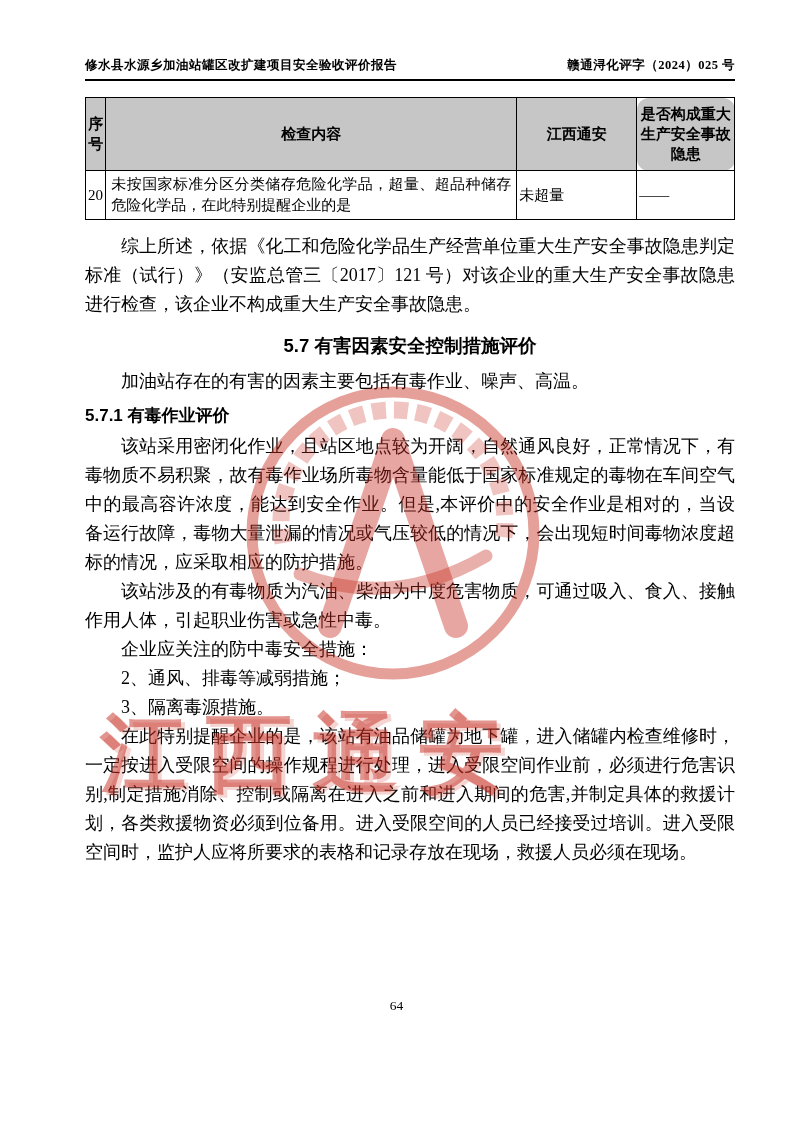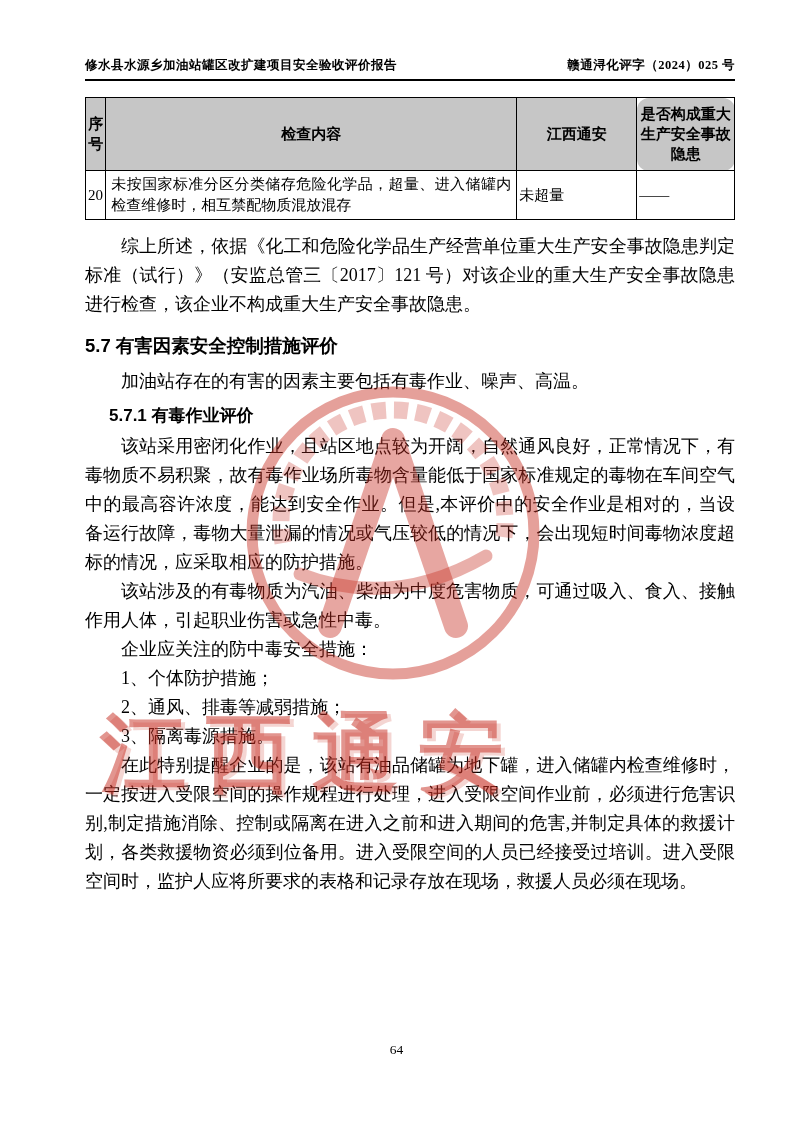--- a/index.html
+++ b/index.html
@@ -30,29 +30,29 @@
   .col-situation { width:118px; }
   .col-hazard { width:96px;border-radius:12px; }
   td.cell-content { text-align:justify; padding:3px 5px; line-height:21px; }
   td.cell-center { padding:3px 2px; line-height:21px; }
 
   
   .para { font-size:18px; line-height:29px; text-align:justify; text-indent:2em; }
   .para.bold { font-weight:normal; margin-top:12px; }
   .heading {
     font-family:"Liberation Sans","DejaVu Sans",sans-serif;
-    font-size:18.5px; font-weight:bold; margin-top:14px; margin-bottom:9px;
+    font-size:18.5px; font-weight:bold; margin-top:14px; margin-bottom:9px;text-align:center;
   }
   .subheading {
     font-family:"Liberation Sans","DejaVu Sans",sans-serif;
-    font-size:17px; font-weight:bold; margin-top:8px; margin-bottom:5px;margin-left:24px;
+    font-size:17px; font-weight:bold; margin-top:8px; margin-bottom:5px;
   }
 
   
-  .footer { position:absolute; left:0; top:1042px; width:793px; text-align:center; font-size:13.5px; }
+  .footer { position:absolute; left:0; top:998px; width:793px; text-align:center; font-size:13.5px; }
 
   
   .watermark { position:absolute; inset:0; pointer-events:none; z-index:5; }
   .wm-seal { position:absolute; left:238px; top:378px; }
   .wm-text {
     position:absolute; left:100px; top:696px; white-space:nowrap;
     font-family:"Liberation Serif","DejaVu Serif",serif; font-weight:bold;
     font-size:86px; letter-spacing:20px;
     color:rgba(198,44,32,0.50);
     text-shadow:4px 3px 0 rgba(198,44,32,0.20);
@@ -75,41 +75,40 @@
         <tr>
           <th class="col-no">序号</th>
           <th class="col-content">检查内容</th>
           <th class="col-situation">江西通安</th>
           <th class="col-hazard">是否构成重大生产安全事故隐患</th>
         </tr>
       </thead>
       <tbody>
         <tr>
           <td class="cell-center">20</td>
-          <td class="cell-content">未按国家标准分区分类储存危险化学品，超量、进入储罐内检查维修时，相互禁配物质混放混存</td>
+          <td class="cell-content">未按国家标准分区分类储存危险化学品，超量、超品种储存危险化学品，在此特别提醒企业的是</td>
           <td class="cell-center">未超量</td>
           <td class="cell-center">——</td>
         </tr>
       </tbody>
     </table>
 
     <p class="para bold">综上所述，依据《化工和危险化学品生产经营单位重大生产安全事故隐患判定标准（试行）》（安监总管三〔2017〕121 号）对该企业的重大生产安全事故隐患进行检查，该企业不构成重大生产安全事故隐患。</p>
 
     <h2 class="heading">5.7 有害因素安全控制措施评价</h2>
 
     <p class="para">加油站存在的有害的因素主要包括有毒作业、噪声、高温。</p>
 
     <h3 class="subheading">5.7.1 有毒作业评价</h3>
 
     <p class="para">该站采用密闭化作业，且站区地点较为开阔，自然通风良好，正常情况下，有毒物质不易积聚，故有毒作业场所毒物含量能低于国家标准规定的毒物在车间空气中的最高容许浓度，能达到安全作业。但是,本评价中的安全作业是相对的，当设备运行故障，毒物大量泄漏的情况或气压较低的情况下，会出现短时间毒物浓度超标的情况，应采取相应的防护措施。</p>
 
     <p class="para">该站涉及的有毒物质为汽油、柴油为中度危害物质，可通过吸入、食入、接触作用人体，引起职业伤害或急性中毒。</p>
 
     <p class="para">企业应关注的防中毒安全措施：</p>
-    <p class="para">1、个体防护措施；</p>
     <p class="para">2、通风、排毒等减弱措施；</p>
     <p class="para">3、隔离毒源措施。</p>
 
     <p class="para">在此特别提醒企业的是，该站有油品储罐为地下罐，进入储罐内检查维修时，一定按进入受限空间的操作规程进行处理，进入受限空间作业前，必须进行危害识别,制定措施消除、控制或隔离在进入之前和进入期间的危害,并制定具体的救援计划，各类救援物资必须到位备用。进入受限空间的人员已经接受过培训。进入受限空间时，监护人应将所要求的表格和记录存放在现场，救援人员必须在现场。</p>
 
   </div>
 
   <div class="watermark">
     <svg class="wm-seal" width="310" height="310" viewBox="0 0 310 310">
 

